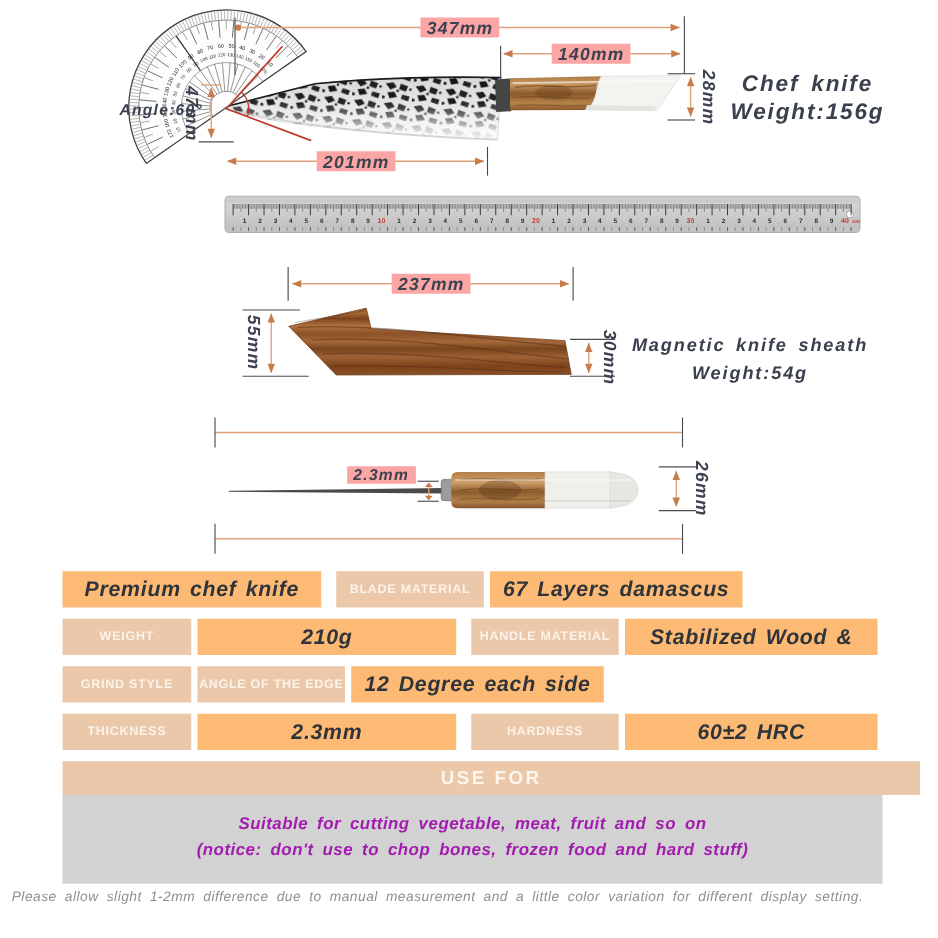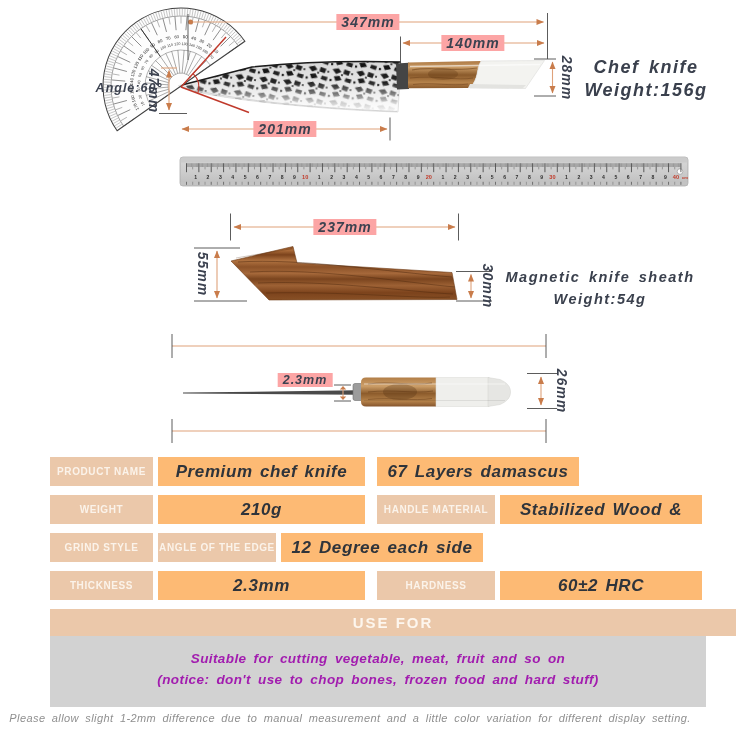--- a/index.html
+++ b/index.html
@@ -938,22 +938,22 @@
 <div class="lab rot" style="left:203px;top:274px;">55mm</div>
 <div class="lab rot" style="left:488px;top:286px;">30mm</div>
 <div class="title-line" style="left:600px;top:277px;font-size:14.5px;">Magnetic knife sheath</div>
 <div class="title-line" style="left:600px;top:299px;font-size:14.5px;">Weight:54g</div>
 
 <div class="lab small bg" style="left:305px;top:380px;">2.3mm</div>
 <div class="lab rot" style="left:562px;top:391px;">26mm</div>
 
 <div class="spec">
   <div class="spec-row">
-    <div class="cell lbl w1">PRODUCT NAME</div>
     <div class="cell val w2">Premium chef knife</div>
+    <div class="cell lbl w3">BLADE MATERIAL</div>
     <div class="cell val w4">67 Layers damascus steel</div>
   </div>
   <div class="spec-row">
     <div class="cell lbl w1">WEIGHT</div>
     <div class="cell val w2">210g</div>
     <div class="cell lbl w3">HANDLE MATERIAL</div>
     <div class="cell val w4">Stabilized Wood &amp; Resin Handle</div>
   </div>
   <div class="spec-row">
     <div class="cell lbl w1">GRIND STYLE</div>

